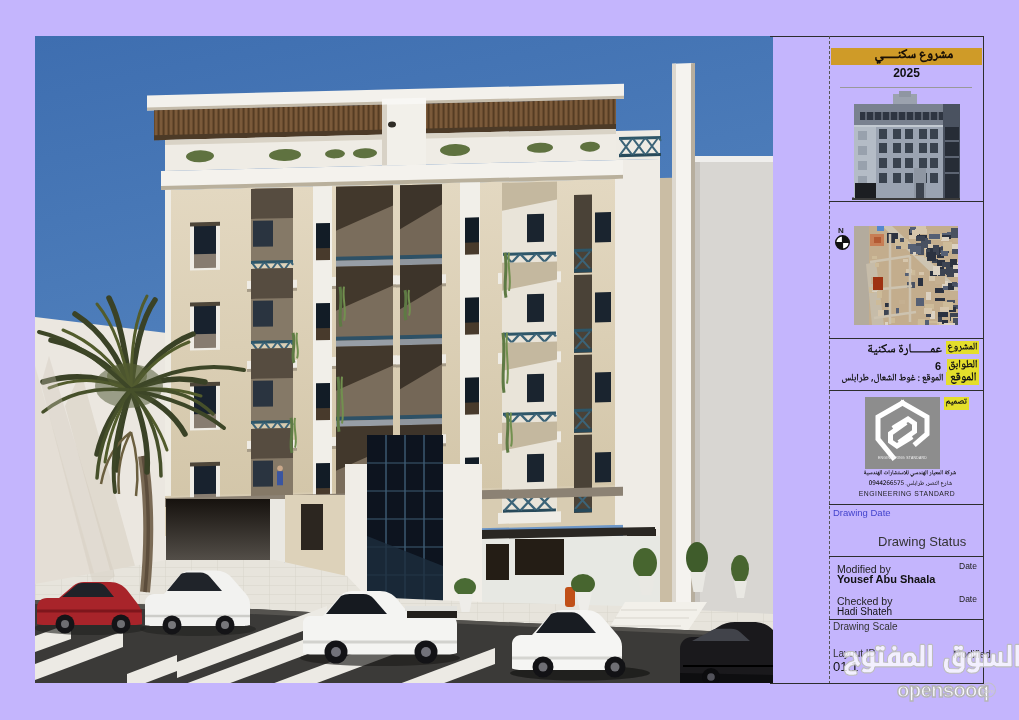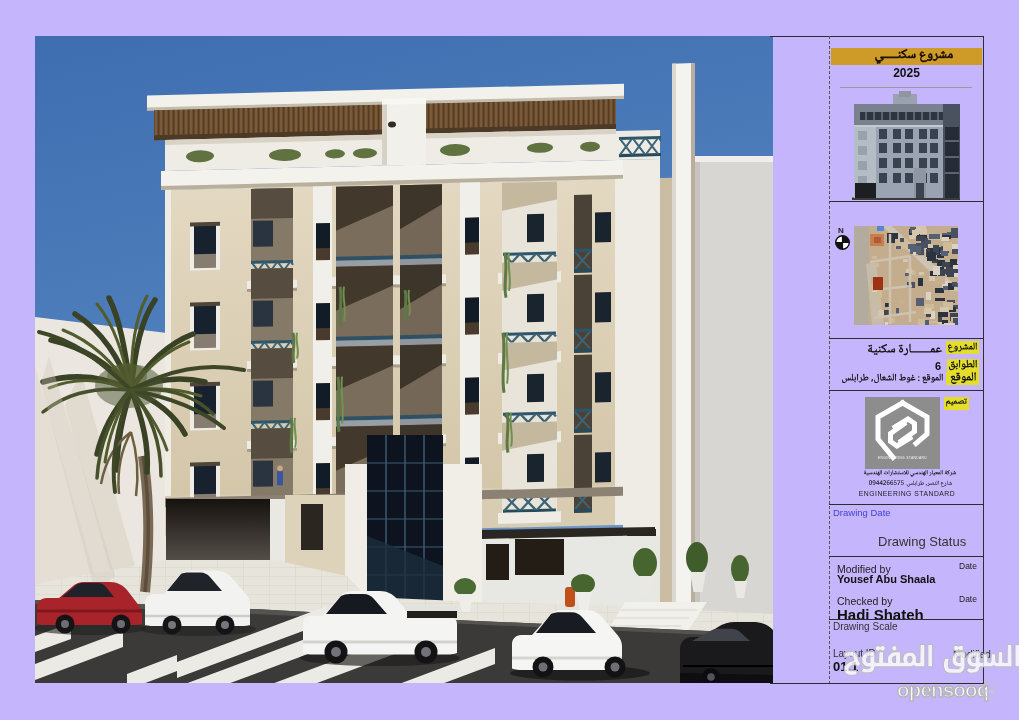--- a/index.html
+++ b/index.html
@@ -683,28 +683,28 @@
 <div class="abs" style="left:833px;top:507px;font-size:9.5px;color:#4343cc">Drawing Date</div>
 
 <div class="abs" style="left:878px;top:534px;font-size:13px;color:#333">Drawing Status</div>
 
 <div class="hline" style="left:829px;top:556px;width:154px"></div>
 <div class="abs" style="left:837px;top:563px;font-size:10.5px;color:#222">Modified by</div>
 <div class="abs" style="left:959px;top:561px;font-size:8.5px;color:#222">Date</div>
 <div class="abs" style="left:837px;top:573px;font-size:11px;font-weight:bold;color:#111">Yousef Abu Shaala</div>
 <div class="abs" style="left:837px;top:595px;font-size:10.5px;color:#222">Checked by</div>
 <div class="abs" style="left:959px;top:594px;font-size:8.5px;color:#222">Date</div>
-<div class="abs" style="left:837px;top:606px;font-size:15px;font-weight:bold;color:#111">Hadi Shateh</div>
+<div class="abs" style="left:837px;top:606px;font-size:10px;font-weight:normal;color:#111">Hadi Shateh</div>
 <div class="hline" style="left:829px;top:619px;width:154px"></div>
 
 <div class="abs" style="left:833px;top:621px;font-size:10px;color:#333">Drawing Scale</div>
 
 <div class="abs" style="left:833px;top:648px;font-size:10px;color:#333">Layout ID</div>
 <div class="abs" style="left:953px;top:649px;font-size:10px;color:#333">Modified</div>
-<div class="abs" style="left:833px;top:659px;font-size:13px;font-weight:bold;color:#111">01.1</div>
+<div class="abs" style="left:833px;top:659px;font-size:13px;font-weight:normal;color:#111">01.1</div>
 
 <svg class="abs" style="left:0;top:0" width="1019" height="720" viewBox="0 0 1019 720">
 <g fill="#1c1206">
 <path d="M932.5 60.1 934.1 61.0 935.5 60.8 936.3 60.4 936.9 59.8 937.6 58.3 937.9 58.2 938.9 58.3 939.4 58.1 940.0 58.1 940.6 58.3 942.2 58.3 943.0 58.1 943.4 58.3 944.6 58.3 945.5 57.8 946.6 58.3 947.7 58.3 949.1 57.7 950.4 58.2 952.1 58.3 952.6 57.8 952.9 57.2 952.9 55.8 952.1 53.9 951.3 53.2 950.5 53.2 949.3 54.0 948.3 56.0 947.5 56.6 946.3 56.5 946.0 56.1 946.6 54.9 946.6 54.5 946.3 54.3 945.6 54.3 945.2 54.5 944.7 56.0 944.3 56.5 943.8 56.5 944.3 54.8 943.9 54.4 943.3 54.4 942.9 54.8 942.2 56.5 941.9 56.6 940.9 56.5 941.2 55.6 940.6 55.2 939.8 55.4 939.1 56.5 938.1 56.6 937.9 56.5 936.9 53.7 936.7 53.2 936.4 53.1 935.9 53.3 935.4 54.0 935.4 54.8 935.6 55.6 936.6 57.2 936.3 58.1 935.5 58.9 935.0 59.1 932.6 59.3Z M949.7 56.1 950.5 55.1 950.9 55.2 951.3 56.4 950.6 56.5Z M920.0 52.9 919.6 53.9 919.6 54.9 919.8 55.6 920.9 56.6 920.1 58.2 920.1 59.7 920.6 60.8 921.3 61.5 922.1 61.9 923.0 62.2 925.4 62.0 927.3 61.2 927.6 61.0 927.5 60.6 927.7 60.4 928.8 61.0 930.1 61.0 930.8 60.7 931.7 59.9 932.5 58.5 932.7 56.8 932.2 54.7 931.8 54.0 931.0 53.3 929.8 53.2 928.7 54.3 928.1 55.6 928.1 56.9 928.4 57.6 928.9 58.1 929.6 58.3 930.8 58.2 930.9 58.5 930.6 58.7 929.6 59.3 928.4 59.3 927.7 59.0 927.2 59.1 926.9 59.7 927.1 59.9 926.0 60.3 923.5 60.4 922.3 60.2 921.8 59.9 921.3 59.1 921.4 58.1 922.2 57.2 923.0 56.6 925.1 55.7 925.5 55.2 925.5 54.5 925.4 54.3 924.7 54.1 922.7 55.1 922.3 55.1 921.2 54.1 921.0 53.9 921.9 53.3 922.7 53.3 923.4 53.6 923.9 53.5 924.2 52.7 922.7 51.6 921.4 51.6 920.9 51.9Z M929.3 55.7 930.1 54.9 931.0 55.7 931.2 56.5 930.6 56.6 929.7 56.5 929.3 56.1Z M899.7 51.6 899.2 51.8 898.3 52.9 898.8 53.6 899.7 54.1 900.8 52.9 900.8 52.6Z M942.9 51.0 941.2 52.8 941.0 53.3 941.8 54.1 942.2 54.3 943.1 53.5 944.1 54.1 944.7 53.6 945.1 52.8 943.3 51.0Z M915.8 56.2 915.2 53.5 914.7 53.2 913.7 54.3 914.1 56.5 913.5 56.5 912.9 56.1 913.4 54.8 913.0 54.4 912.1 54.5 911.3 56.5 911.0 56.6 910.0 56.5 910.2 55.6 909.4 55.2 908.9 55.4 908.7 56.0 907.9 56.6 907.1 56.6 906.3 56.4 906.0 56.1 906.2 55.7 905.6 54.4 904.4 53.2 903.1 52.4 906.8 50.8 907.3 50.3 907.3 49.5 906.9 49.0 906.7 49.0 901.7 51.2 901.0 52.0 901.2 53.1 901.7 53.6 903.3 54.4 904.6 55.6 904.6 56.1 902.3 56.6 900.6 56.5 900.4 56.1 900.8 55.4 900.8 54.9 900.5 54.7 899.8 54.7 899.3 55.2 898.8 56.2 898.0 56.6 882.5 56.6 880.8 56.4 880.1 57.3 880.1 57.8 880.8 58.5 882.1 59.3 880.9 59.8 879.1 60.1 877.6 59.9 876.7 59.1 876.6 58.9 876.7 57.3 876.2 56.9 875.5 57.0 875.2 58.1 875.2 59.7 875.6 60.6 876.3 61.2 877.3 61.8 876.6 62.6 876.6 62.9 877.3 63.7 878.0 63.9 878.8 63.1 879.6 63.7 879.8 63.7 880.8 62.8 880.8 62.2 880.5 62.0 880.4 61.5 881.4 61.2 882.7 60.6 883.7 59.4 883.5 58.7 883.7 58.3 898.3 58.3 899.3 57.8 899.7 57.8 900.8 58.3 902.7 58.3 904.1 58.1 905.1 57.6 906.8 58.3 908.0 58.3 908.5 58.1 909.7 58.3 911.3 58.3 912.2 57.9 913.7 58.3 915.0 58.3 915.4 57.8Z M878.3 61.9 879.1 61.9 878.7 62.3Z"></path>
 </g>
 <g fill="#151515">
 <path d="M948.3 345.6 948.0 346.2 948.0 347.1 948.3 347.6 949.1 348.2 948.7 348.8 948.4 349.6 948.4 350.6 948.9 351.6 949.4 352.1 950.5 352.4 951.8 352.4 952.9 352.1 953.7 351.8 953.9 351.1 954.9 351.6 955.9 351.6 956.5 351.2 957.2 350.6 957.7 349.3 957.8 348.8 957.7 347.8 957.2 346.6 956.6 345.9 955.8 345.8 955.4 346.1 954.7 346.9 954.5 347.6 954.5 348.6 954.9 349.2 955.5 349.6 956.4 349.4 956.7 349.6 956.2 350.1 955.5 350.4 954.6 350.4 953.9 350.2 953.6 350.8 953.8 350.9 952.8 351.2 950.9 351.3 949.6 350.9 949.2 350.6 949.1 349.8 949.3 349.2 950.3 348.3 951.9 347.6 952.3 347.2 952.3 346.8 952.1 346.6 951.8 346.6 950.4 347.2 950.0 347.2 949.4 346.9 949.1 346.6 948.9 346.1 949.1 345.9 949.7 345.8 950.3 345.8 951.0 345.9 951.3 345.6 951.2 345.2 950.2 344.6 949.3 344.6 948.7 345.1Z M955.3 347.4 955.9 346.9 956.2 347.1 956.6 347.4 956.9 348.1 956.8 348.3 956.0 348.4 955.4 348.2 955.2 347.9Z M965.9 344.1 965.7 344.1 964.4 345.6 964.4 345.8 965.2 346.4 965.9 345.8 966.4 346.2 966.7 346.2 967.3 345.6Z M976.5 342.6 975.9 342.8 975.6 343.2 975.8 345.4 975.9 349.6 976.1 349.6 976.7 349.4 976.7 344.2 976.9 344.1 976.9 343.6Z M974.4 342.6 974.2 342.4 973.4 343.1 973.9 347.9 973.7 348.3 973.0 348.4 972.6 348.1 971.8 346.1 971.5 345.8 971.0 345.8 970.4 346.1 969.8 346.8 969.4 347.4 969.3 348.2 969.1 348.4 968.6 348.4 968.1 348.2 968.0 347.9 968.4 347.1 968.4 346.8 968.2 346.6 967.8 346.6 967.5 346.9 967.1 348.1 966.6 348.4 966.2 348.2 966.7 346.9 966.5 346.8 966.0 346.8 965.8 346.9 965.4 348.1 965.0 348.4 964.0 348.2 964.2 347.9 964.2 347.4 963.8 347.3 962.8 348.3 962.0 348.4 961.6 348.1 960.9 345.8 960.7 345.8 960.2 346.1 960.0 346.3 960.1 347.2 960.9 348.8 960.7 349.4 959.9 350.2 959.1 350.4 957.9 350.4 957.8 350.8 958.7 351.4 959.7 351.6 960.4 351.2 960.9 350.8 961.6 349.4 962.7 349.6 963.3 349.2 964.0 349.6 965.2 349.6 965.8 349.3 966.1 349.6 966.9 349.6 967.7 349.1 968.5 349.6 969.4 349.6 970.3 349.2 971.2 349.6 972.4 349.3 972.7 349.6 973.9 349.4 974.3 349.1 974.6 348.4 974.6 345.6 974.4 344.1Z M971.1 347.1 971.6 348.3 971.3 348.4 970.4 348.1 970.2 347.8Z"></path>
         <path d="M873.7 354.3 874.9 355.1 875.9 354.3 876.5 354.9 876.9 354.9 877.5 354.3 877.6 353.8 876.8 352.9 875.6 353.8 874.9 353.1 874.6 353.1Z M907.0 347.9 906.5 348.0 906.1 348.4 906.0 349.4 907.1 351.6 907.1 352.1 906.8 352.6 906.0 353.5 905.4 353.8 903.3 353.9 903.2 354.4 904.3 355.1 905.6 355.3 906.5 354.9 907.7 353.4 908.1 351.3 908.0 350.6Z M900.7 347.0 900.2 347.2 900.0 347.9 900.2 348.4 899.2 349.8 899.1 351.3 899.5 352.1 900.0 352.5 901.4 352.6 902.5 352.0 903.2 350.6 903.2 349.7 902.5 348.4 901.6 347.5Z M900.9 348.9 901.4 349.3 902.0 350.3 902.0 350.7 901.5 351.1 900.5 351.1 900.1 350.7 900.1 350.1Z M879.8 346.4 879.6 346.4 878.5 347.5 879.7 348.5 880.7 347.5 880.7 347.3Z M902.8 345.5 901.9 344.6 901.6 344.6 900.6 345.5 899.7 344.7 898.8 345.8 898.8 346.0 899.7 346.8 900.0 346.8 900.9 345.9 901.6 346.6 901.9 346.6Z M872.2 345.5 871.2 344.6 870.2 345.6 869.4 344.9 869.1 344.9 868.4 345.6 868.3 346.0 869.4 346.9 870.3 346.0 871.0 346.6 871.3 346.6 872.1 345.9Z M895.2 350.7 894.5 347.9 894.3 347.9 893.6 348.4 893.4 348.9 893.4 349.4 893.9 350.7 893.8 351.1 893.1 351.1 892.5 350.8 892.4 350.5 892.9 349.3 892.6 349.1 892.0 349.1 891.7 349.3 891.2 350.8 890.7 351.2 889.5 351.0 889.7 350.6 889.7 349.9 889.2 349.8 887.7 351.2 886.9 351.2 886.2 351.0 885.8 350.6 885.9 350.2 885.8 349.7 885.3 348.8 884.5 348.0 882.7 347.0 886.7 345.4 887.0 344.9 887.0 344.2 886.9 344.0 886.5 343.9 881.7 346.0 881.2 346.6 881.3 347.7 883.6 349.1 884.9 350.5 884.6 350.7 883.4 351.1 881.1 351.2 880.4 351.0 880.3 350.6 880.7 349.9 880.7 349.4 879.9 349.3 879.6 349.7 879.2 350.6 878.7 351.1 877.4 351.2 876.8 351.0 876.6 350.6 877.0 349.9 877.0 349.4 876.3 349.3 875.9 349.7 875.4 350.7 874.9 351.1 874.2 351.2 872.2 351.1 871.9 350.8 871.7 346.8 871.0 347.2 870.4 348.0 870.2 348.0 869.0 348.8 868.4 349.6 868.0 350.5 868.0 351.0 868.5 351.5 869.3 351.8 870.9 352.1 871.2 351.7 871.8 352.4 872.4 352.6 874.9 352.5 875.9 352.0 877.1 352.6 878.4 352.6 879.6 352.0 880.8 352.6 882.7 352.6 884.4 352.2 885.1 351.7 885.5 352.1 886.7 352.6 887.8 352.6 888.6 352.2 889.5 352.6 891.0 352.6 891.5 352.5 891.9 352.1 893.3 352.6 894.7 352.5Z M870.8 349.3 870.9 350.7 869.3 350.3 869.1 350.1 869.4 349.8Z M909.4 344.2 909.3 345.5 909.6 351.1 909.9 351.8 910.4 352.4 911.0 352.6 931.0 352.6 932.1 352.2 933.2 352.6 934.8 352.4 935.1 352.6 937.2 352.6 941.1 351.8 941.6 351.6 941.7 351.3 941.6 350.3 941.1 350.3 939.8 350.8 938.6 350.8 937.6 350.1 937.3 349.4 937.8 349.1 939.1 348.9 939.7 349.2 940.2 349.1 940.3 348.5 939.7 347.9 939.0 347.5 937.9 347.5 937.4 347.8 936.7 348.5 936.2 349.9 936.3 350.7 936.5 351.1 935.5 351.2 935.0 350.7 934.0 348.3 933.6 347.9 933.0 347.9 932.2 348.3 931.5 349.1 931.0 349.9 930.8 351.0 930.6 351.2 911.3 351.2 910.6 350.8 910.5 343.9 910.3 343.6Z M933.1 349.4 933.7 351.1 933.4 351.2 932.2 350.8 932.0 350.5Z"></path>
         <path d="M956.6 367.8 956.0 368.4 955.9 368.9 956.9 369.6 957.7 368.7 956.9 367.8Z M957.4 363.0 956.9 363.2 956.4 363.8 956.4 364.4 957.0 365.8 956.8 366.0 955.8 366.2 954.9 366.1 954.8 365.2 954.4 364.4 953.8 363.7 953.3 363.4 952.2 363.5 951.6 364.1 951.2 365.2 951.3 366.5 951.8 367.0 954.1 367.5 954.1 367.8 953.0 368.7 951.8 369.0 950.9 369.0 950.4 368.8 950.0 368.3 949.9 366.5 949.5 366.4 949.2 366.5 949.0 367.3 949.0 368.6 949.5 369.6 950.5 370.2 952.4 370.1 953.2 369.7 954.4 368.8 955.0 367.4 956.3 367.3 957.5 366.7 957.9 365.3Z M952.1 365.0 952.7 364.6 953.2 364.8 953.7 365.5 953.8 365.9 953.7 366.2 953.1 366.2 952.3 366.0 952.0 365.6Z M951.0 362.5 951.8 363.2 952.1 363.2 952.8 362.4 953.3 363.0 953.7 363.1 954.4 362.3 954.4 362.1 953.6 361.3 952.7 362.1 952.0 361.4 951.0 362.3Z M976.5 359.8 975.8 360.0 975.5 360.6 975.7 363.0 975.8 367.4 976.0 367.5 976.7 367.3 976.7 361.7 976.9 361.4 976.9 361.0Z M959.9 359.8 959.2 360.0 958.9 360.6 959.1 363.0 959.2 367.4 959.4 367.5 960.1 367.3 960.1 361.7 960.3 361.4 960.3 361.0Z M974.2 359.9 974.0 359.7 973.1 360.5 973.7 365.6 973.4 366.1 972.4 366.2 972.0 366.0 972.5 365.3 972.6 364.7 971.9 363.7 970.8 363.1 969.8 363.2 969.0 363.6 968.2 364.4 968.0 364.1 968.0 363.1 967.7 361.6 968.0 361.4 968.0 360.9 967.6 359.9 967.2 359.8 966.8 360.2 966.6 360.7 966.7 362.0 967.3 365.3 966.7 366.2 965.5 366.1 965.4 365.0 964.7 363.8 964.1 363.4 963.1 363.5 962.5 364.1 962.0 365.2 962.0 366.3 962.5 366.9 963.2 367.3 964.4 367.5 963.9 368.1 963.4 368.3 962.1 368.4 961.4 368.2 961.1 368.8 961.5 369.2 962.1 369.5 963.5 369.6 964.2 369.3 964.8 368.7 965.4 367.5 968.7 367.3 970.8 366.7 972.2 367.4 973.3 367.4 973.9 367.2 974.4 366.2 974.4 363.2 974.2 361.4Z M962.9 365.1 963.4 364.6 963.9 364.7 964.4 365.2 964.6 365.6 964.6 366.2 964.0 366.2 963.0 365.9 962.8 365.5Z M971.6 365.1 969.9 366.0 969.4 366.1 967.8 366.0 968.7 365.1 969.8 364.4 970.6 364.4Z"></path>
         <path d="M959.2 375.0 958.7 374.6 957.7 374.6 957.0 375.1 956.4 376.4 956.4 377.6 957.1 378.5 958.3 378.7 959.2 378.2 959.2 378.7 958.1 379.0 954.7 379.1 954.4 378.9 955.0 378.1 955.1 376.9 954.9 376.4 954.1 375.8 952.4 375.7 950.9 376.4 950.7 376.8 950.8 377.6 951.3 377.8 952.4 379.1 951.5 380.0 951.2 380.8 951.2 382.0 951.4 382.6 952.0 383.3 953.3 383.9 954.6 383.9 956.6 382.9 956.6 382.5 956.3 382.1 954.5 382.6 952.6 382.3 952.0 381.6 952.0 381.0 952.2 380.6 953.0 379.8 954.6 380.4 957.2 380.4 958.9 380.1 960.0 379.5 960.4 378.3 960.3 377.0 960.0 375.9Z M952.5 377.1 952.8 377.0 953.7 377.1 953.9 377.5 953.8 377.9 953.3 378.4 952.8 377.9Z M957.3 376.3 957.7 375.9 958.3 376.0 959.0 376.9 958.9 377.2 958.4 377.3 957.5 377.2 957.2 377.0Z M959.8 373.3 958.9 372.4 958.2 373.1 957.8 373.2 957.2 372.6 957.0 372.6 956.2 373.4 956.2 373.7 957.1 374.5 958.1 373.7 958.8 374.3 959.0 374.3Z M975.4 372.1 974.7 372.4 974.3 373.0 974.6 375.6 974.7 380.4 974.9 380.6 975.6 380.3 975.6 374.1 975.9 373.9 975.9 373.4Z M972.9 372.2 972.7 372.0 971.7 372.8 972.3 378.5 972.1 379.0 971.2 379.1 970.8 378.7 969.8 376.4 969.5 376.0 968.9 376.0 968.2 376.4 967.4 377.1 967.0 377.9 966.9 378.9 966.6 379.1 966.0 379.2 965.8 379.0 965.7 377.8 965.0 376.5 964.2 376.0 963.4 376.0 962.5 376.9 962.0 378.1 962.0 379.2 962.5 380.0 963.3 380.3 964.6 380.6 964.0 381.3 963.5 381.5 962.1 381.6 961.3 381.4 960.9 382.0 961.4 382.5 962.1 382.8 963.6 382.9 964.4 382.6 965.1 381.9 965.7 380.6 967.0 380.4 968.0 380.1 969.1 380.4 970.5 380.2 970.9 380.4 972.0 380.4 972.6 380.2 973.1 379.1 973.1 375.8 972.9 373.9Z M969.0 377.5 969.6 379.0 969.2 379.1 968.2 378.8 967.9 378.4Z M962.9 377.9 963.5 377.3 964.0 377.5 964.6 378.1 964.8 378.5 964.8 379.1 964.1 379.1 963.0 378.8 962.8 378.4Z"></path>

